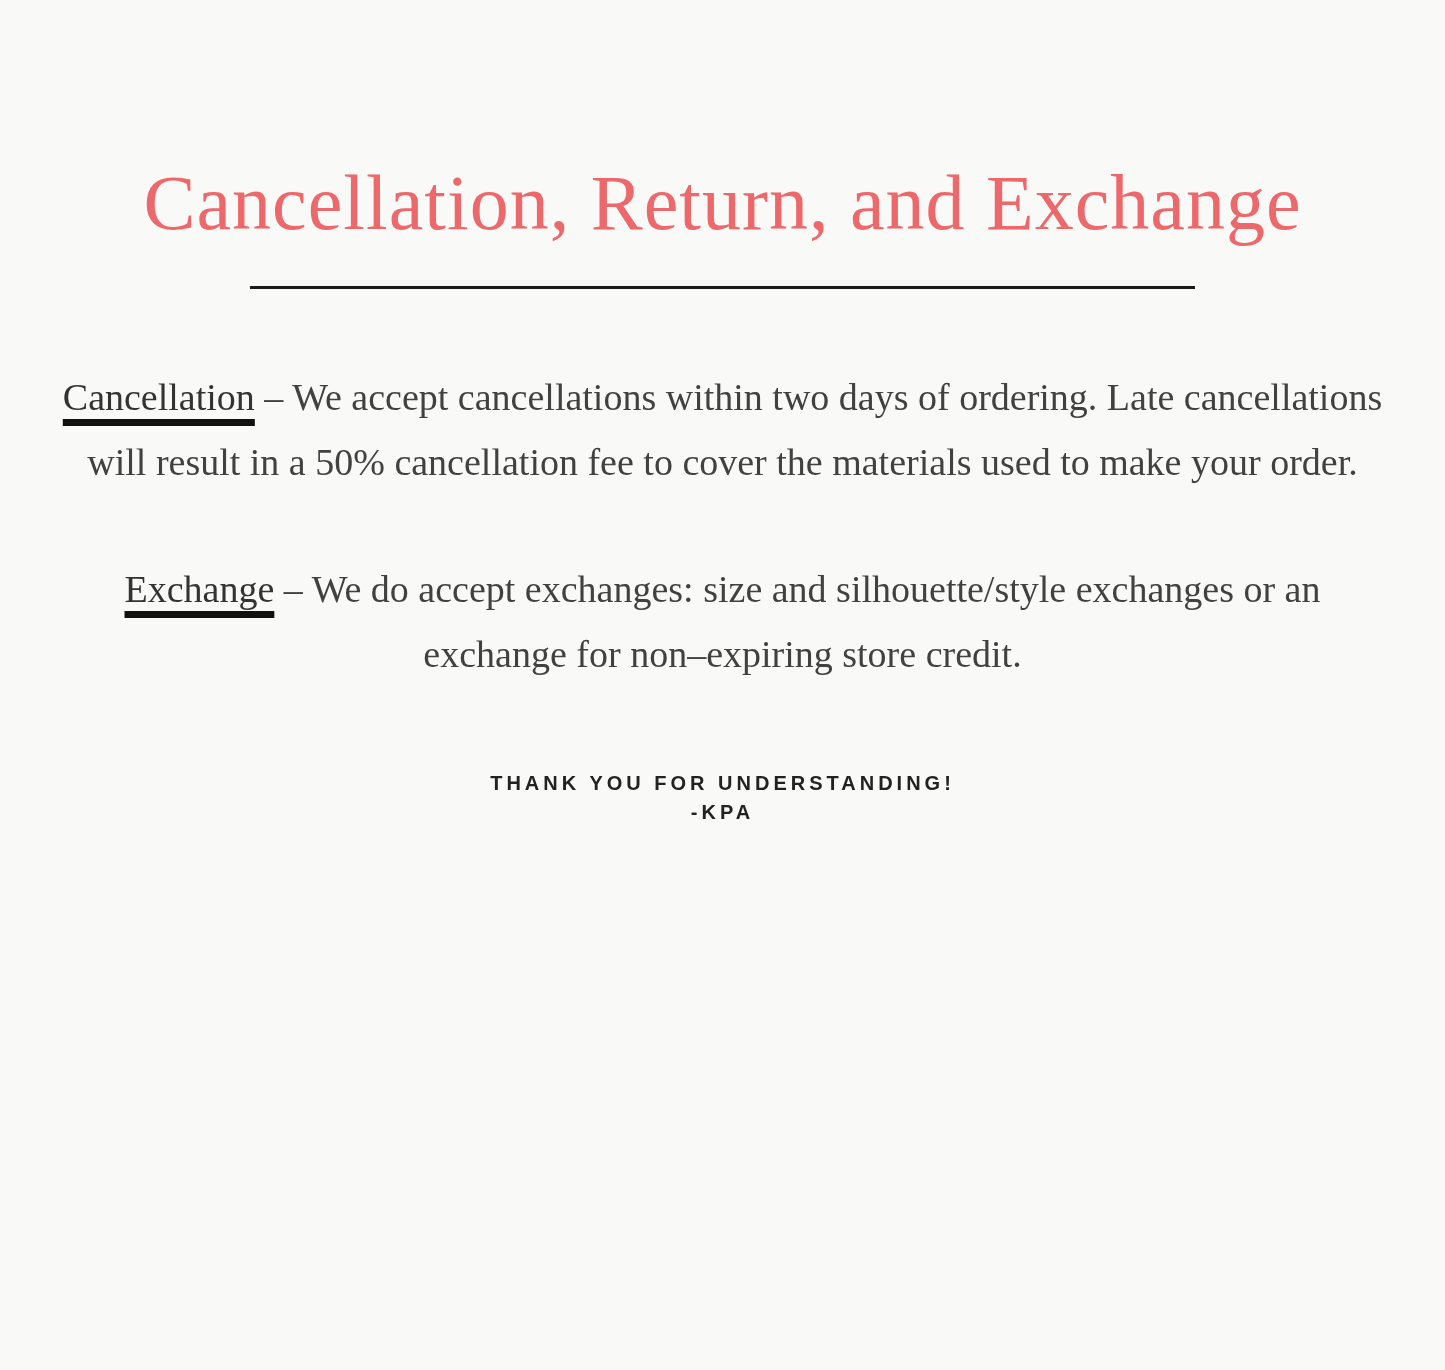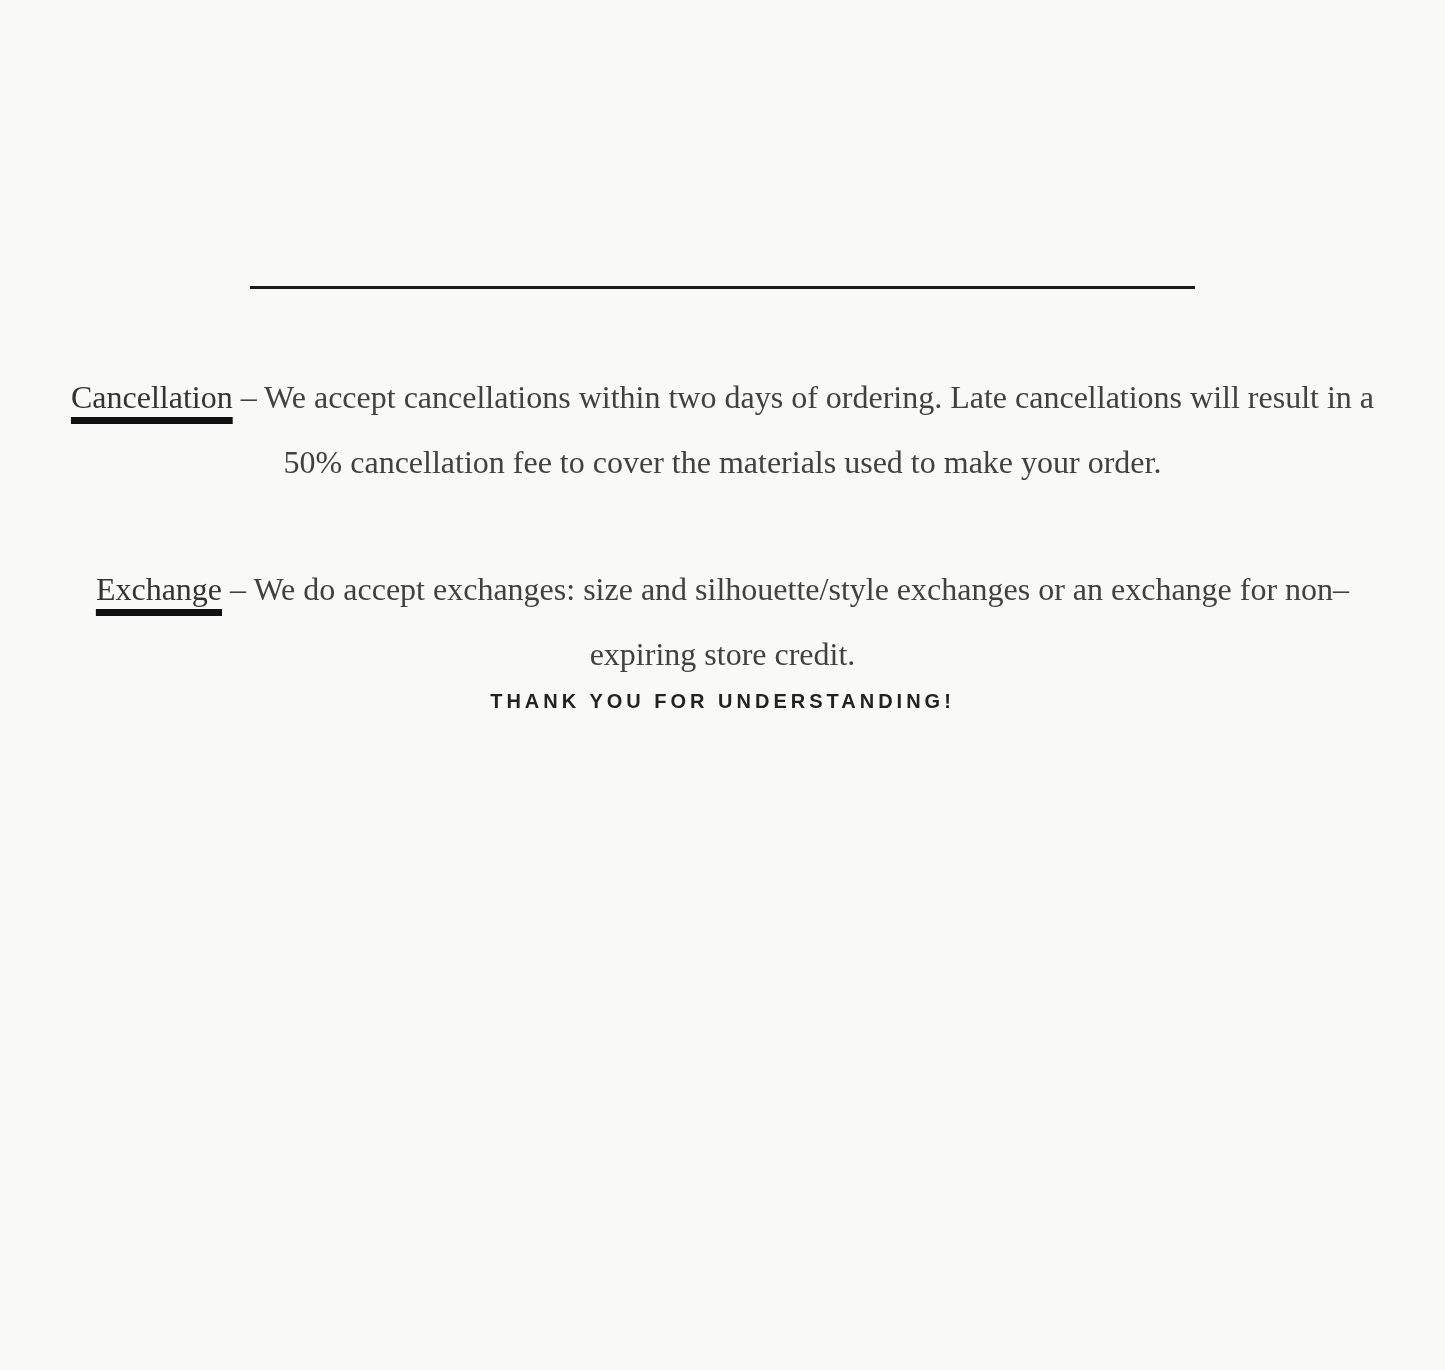--- a/index.html
+++ b/index.html
@@ -43,62 +43,64 @@
   }
   .u-sub {
     text-decoration-line: underline;
     text-decoration-thickness: 8px;
     text-underline-offset: 11px;
     text-decoration-color: #111;
   }
   .para {
     width: 1345px;
     margin: 0 auto;
-    font-size: 32px;
+    font-size: 38px;
     line-height: 65px;
     font-weight: 400;
     color: #414141;
   }
   .para-cancellation { margin-top: 76px; }
   .para-return       { margin-top: 62px; }
   .para-exchange     { margin-top: 62px; }
   .kw {
     text-decoration-line: underline;
     text-decoration-thickness: 7px;
     text-underline-offset: 9px;
     text-decoration-color: #111;
     color: #333;
   }
   .footer {
+    margin-top: 82px;
     font-family: "Liberation Sans", sans-serif;
     font-weight: 700;
     font-size: 20px;
     line-height: 29px;
     letter-spacing: 4px;
     color: #222;
   }
 </style>
 </head>
 <body>
 
 <div class="page">
 
   <h1 class="title">
-    <br>
+    <span>Cancellation, Return, and Exchange</span><br>
   </h1>
 
   <div class="divider"></div>
 
 
   <p class="para para-cancellation">
     <span class="kw">Cancellation</span><span> – We accept cancellations within two days of ordering. Late cancellations will result in a 50% cancellation fee to cover the materials used to make your order.</span>
   </p>
 
 
   <p class="para para-exchange">
     <span class="kw">Exchange</span><span> – We do accept exchanges: size and silhouette/style exchanges or an exchange for non–expiring store credit.</span>
   </p>
 
   <div class="footer">
     <div>THANK YOU FOR UNDERSTANDING!</div>
+    <div>-KPA</div>
   </div>
 
 </div>
 
 </body></html>

